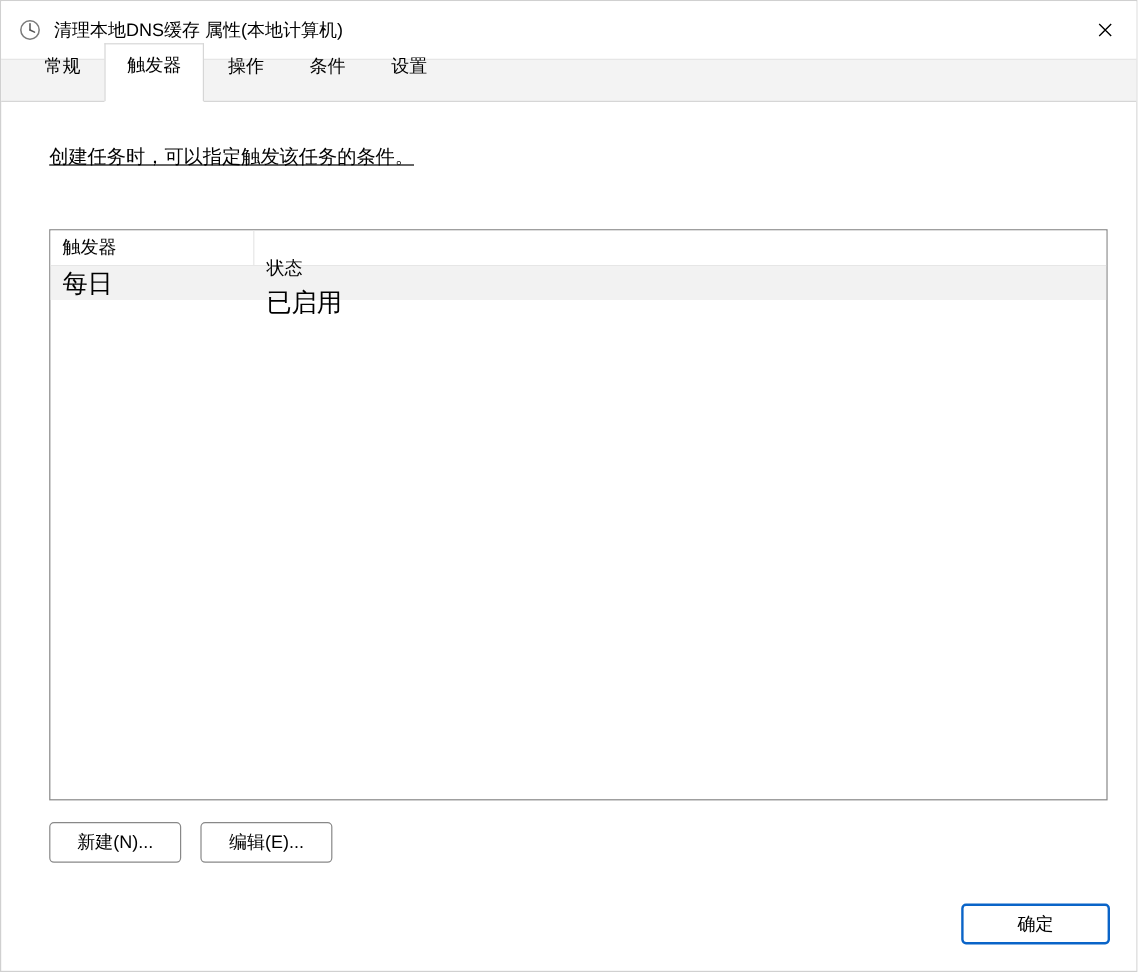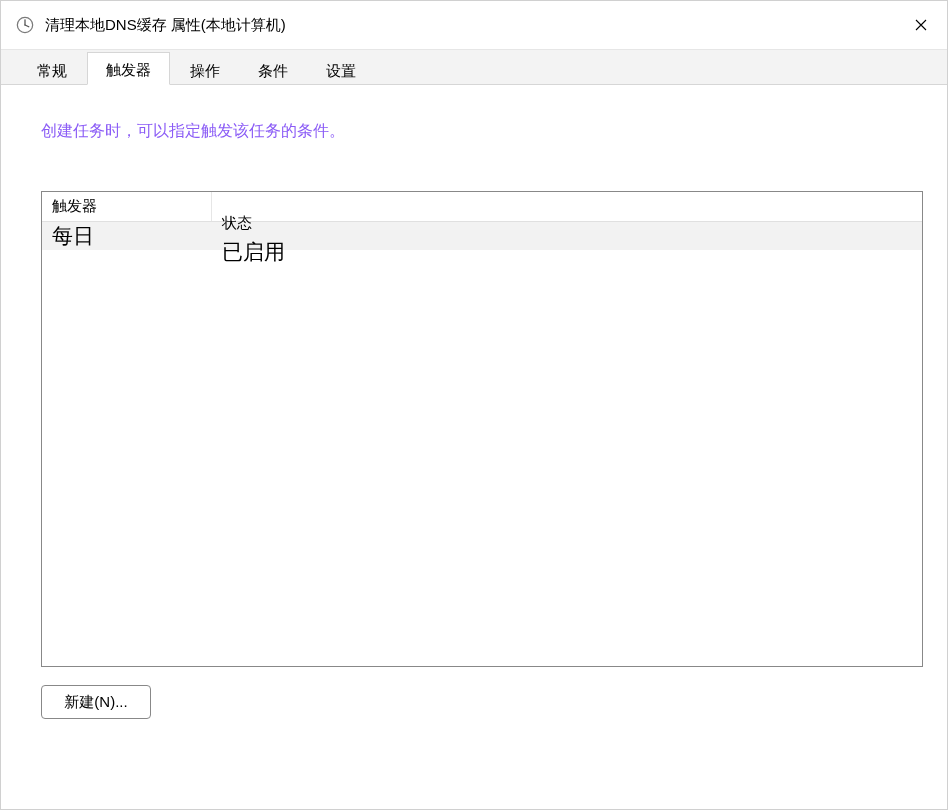--- a/index.html
+++ b/index.html
@@ -48,21 +48,21 @@
     height: 36px;
     display: flex;
     align-items: flex-end;
     padding: 0 18px;
     background: #f3f3f3;
     border-top: 1px solid #e6e6e6;
     border-bottom: 1px solid #d6d6d6;
     position: relative;
   }
   .tab {
-    padding: 8px 18px 4px 18px;
+    padding: 8px 18px 20px 18px;
     font-size: 15px;
     color: #000;
     cursor: default;
     margin-right: 2px;
     position: relative;
     top: 1px;
   }
   .tab.active {
     background: #ffffff;
     border: 1px solid #d6d6d6;
@@ -74,21 +74,22 @@
     position: absolute;
     top: 100px;
     left: 18px; right: 18px;
     bottom: 78px;
     background: #ffffff;
   }
 
   .desc {
     font-size: 16px;
     margin: 20px 6px 28px 22px;
-    color: #8b5cf6;
+    color: #000000;
+    text-decoration: underline;
   }
 
   .listbox {
     position: absolute;
     left: 22px; right: 6px;
     top: 90px;
     bottom: 64px;
     border: 1px solid #888;
     background: #ffffff;
     overflow: hidden;
@@ -202,20 +203,26 @@
           <div class="cell col-trigger">每日</div>
           <div class="cell col-status">已启用</div>
         </div>
       </div>
     </div>
 
     <div class="btn-row">
       <button class="btn">
           <span>新建(N)...</span>
         </button>
+      <button class="btn">
+          <span>编辑(E)...</span>
+        </button>
     </div>
 
   </div>
 
   <div class="dialog-buttons">
+    <button class="btn primary">
+        <span>确定</span>
+      </button>
   </div>
 
 </div>
 
 </body></html>

